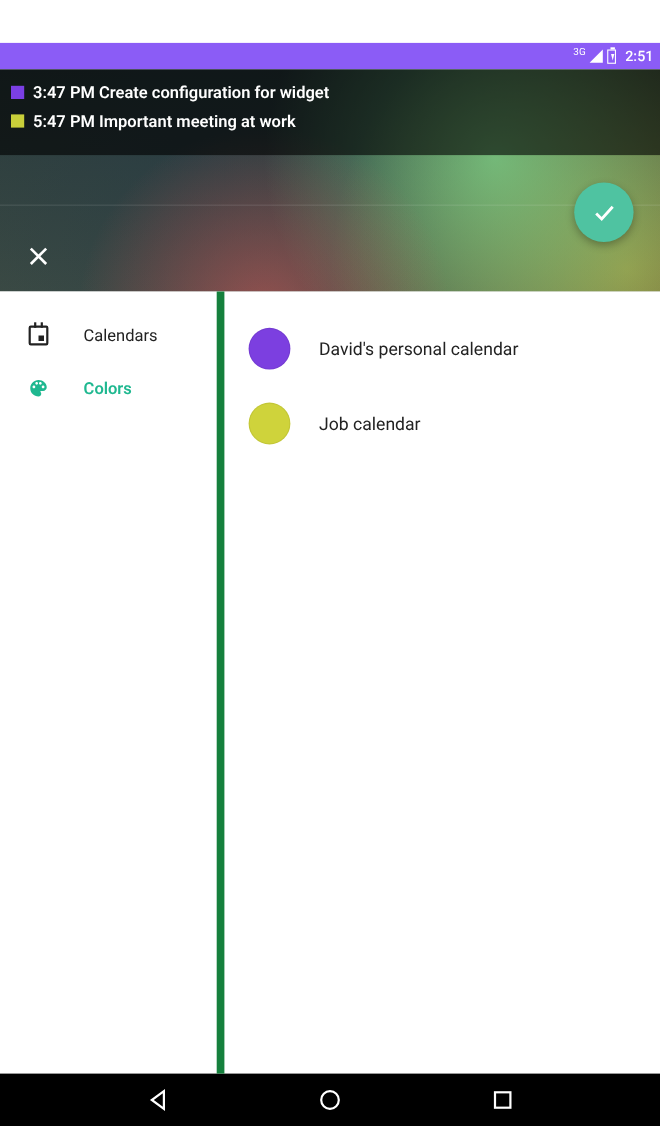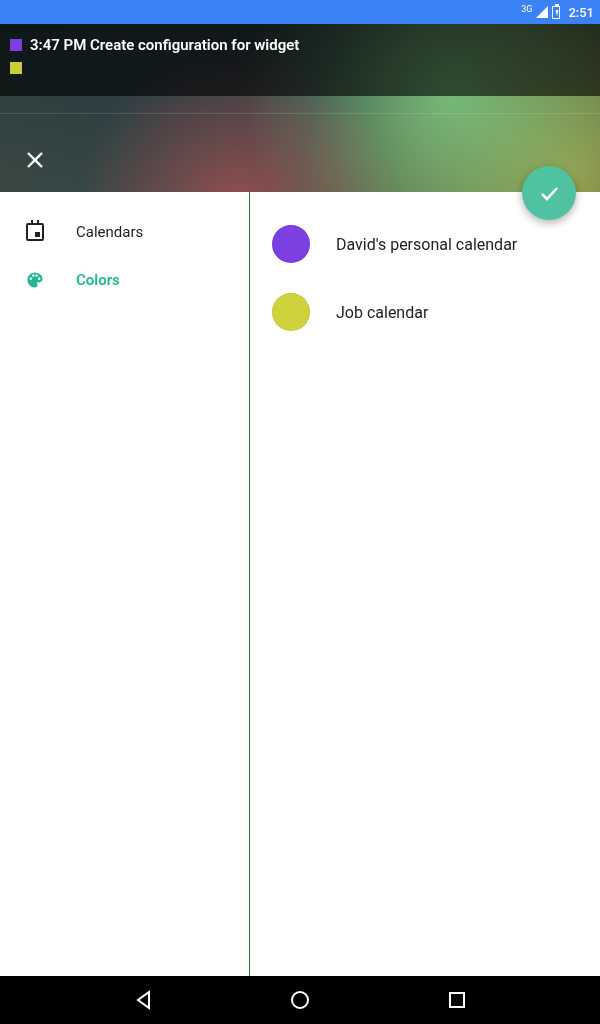--- a/index.html
+++ b/index.html
@@ -2,49 +2,50 @@
 <html><head>
 <meta charset="utf-8">
 <style>
   * { box-sizing: border-box; margin: 0; padding: 0; }
   html, body { width: 600px; height: 1024px; font-family: Roboto, Arial, sans-serif; overflow: hidden; }
   body { display: flex; flex-direction: column; background: #fff; }
 
   
   .status-bar {
     height: 24px;
-    background: #3b82f6;
+    background: #8b5cf6;
     color: #fff;
     display: flex;
     justify-content: flex-end;
     align-items: center;
     padding: 0 6px;
     font-size: 13px;
     gap: 4px;
+    margin-top: 39px;
   }
   .status-bar .net-label { font-size: 9px; line-height: 9px; margin-bottom: 6px; }
   .signal-icon { width: 0; height: 0; border-style: solid; border-width: 0 0 12px 12px; border-color: transparent transparent #fff transparent; }
   .battery-icon {
     width: 8px; height: 13px; border: 1px solid #fff; position: relative;
   }
   .battery-icon::before {
     content: ""; position: absolute; top: -3px; left: 2px; width: 4px; height: 2px; background: #fff;
   }
   .battery-icon::after {
     content: ""; position: absolute; left: 1px; top: 3px;
     border-left: 3px solid transparent; border-right: 3px solid transparent;
     border-top: 6px solid #fff;
     transform: scaleX(0.5) scaleY(1);
   }
   .clock { margin-left: 4px; font-weight: 500; }
 
   
   .header {
     position: relative;
-    height: 168px;
+    height: 202px;
     overflow: hidden;
   }
   .header-bg {
     position: absolute; inset: 0;
     background:
       radial-gradient(circle at 40% 110%, rgba(240,90,90,0.5) 0%, rgba(240,90,90,0) 40%),
       radial-gradient(circle at 75% 40%, rgba(130,230,150,0.65) 0%, rgba(130,230,150,0) 45%),
       radial-gradient(circle at 95% 90%, rgba(210,200,70,0.6) 0%, rgba(210,200,70,0) 45%),
       radial-gradient(circle at 30% 35%, rgba(40,60,70,0.55) 0%, rgba(40,60,70,0) 55%),
       linear-gradient(#2a3b3b, #3b4a44);
@@ -88,22 +89,22 @@
   }
   .fab svg { stroke: #fff; stroke-width: 2.6; fill: none; }
 
   
   .content {
     flex: 1;
     display: flex;
     position: relative;
   }
   .sidebar {
-    width: 250px;
-    border-right: 1px solid #15803d;
+    width: 204px;
+    border-right: 7px solid #15803d;
     padding-top: 16px;
   }
   .side-item {
     display: flex; align-items: center;
     height: 48px;
     padding-left: 24px;
     gap: 30px;
     font-size: 15px;
     color: #222;
     cursor: pointer;
@@ -165,20 +166,21 @@
 
 <div class="header">
   <div class="header-bg"></div>
   <div class="notifications">
     <div class="notif">
       <span class="notif-color" style="background:#7b3fe4"></span>
       <span>3:47 PM Create configuration for widget</span>
     </div>
     <div class="notif">
       <span class="notif-color" style="background:#c9cf3a"></span>
+      <span>5:47 PM Important meeting at work</span>
     </div>
   </div>
   <div class="header-thin-line"></div>
   <div class="close-btn">
     <svg width="20" height="20" viewBox="0 0 20 20">
         <line x1="3" y1="3" x2="17" y2="17"></line>
         <line x1="17" y1="3" x2="3" y2="17"></line>
       </svg>
   </div>
 </div>

